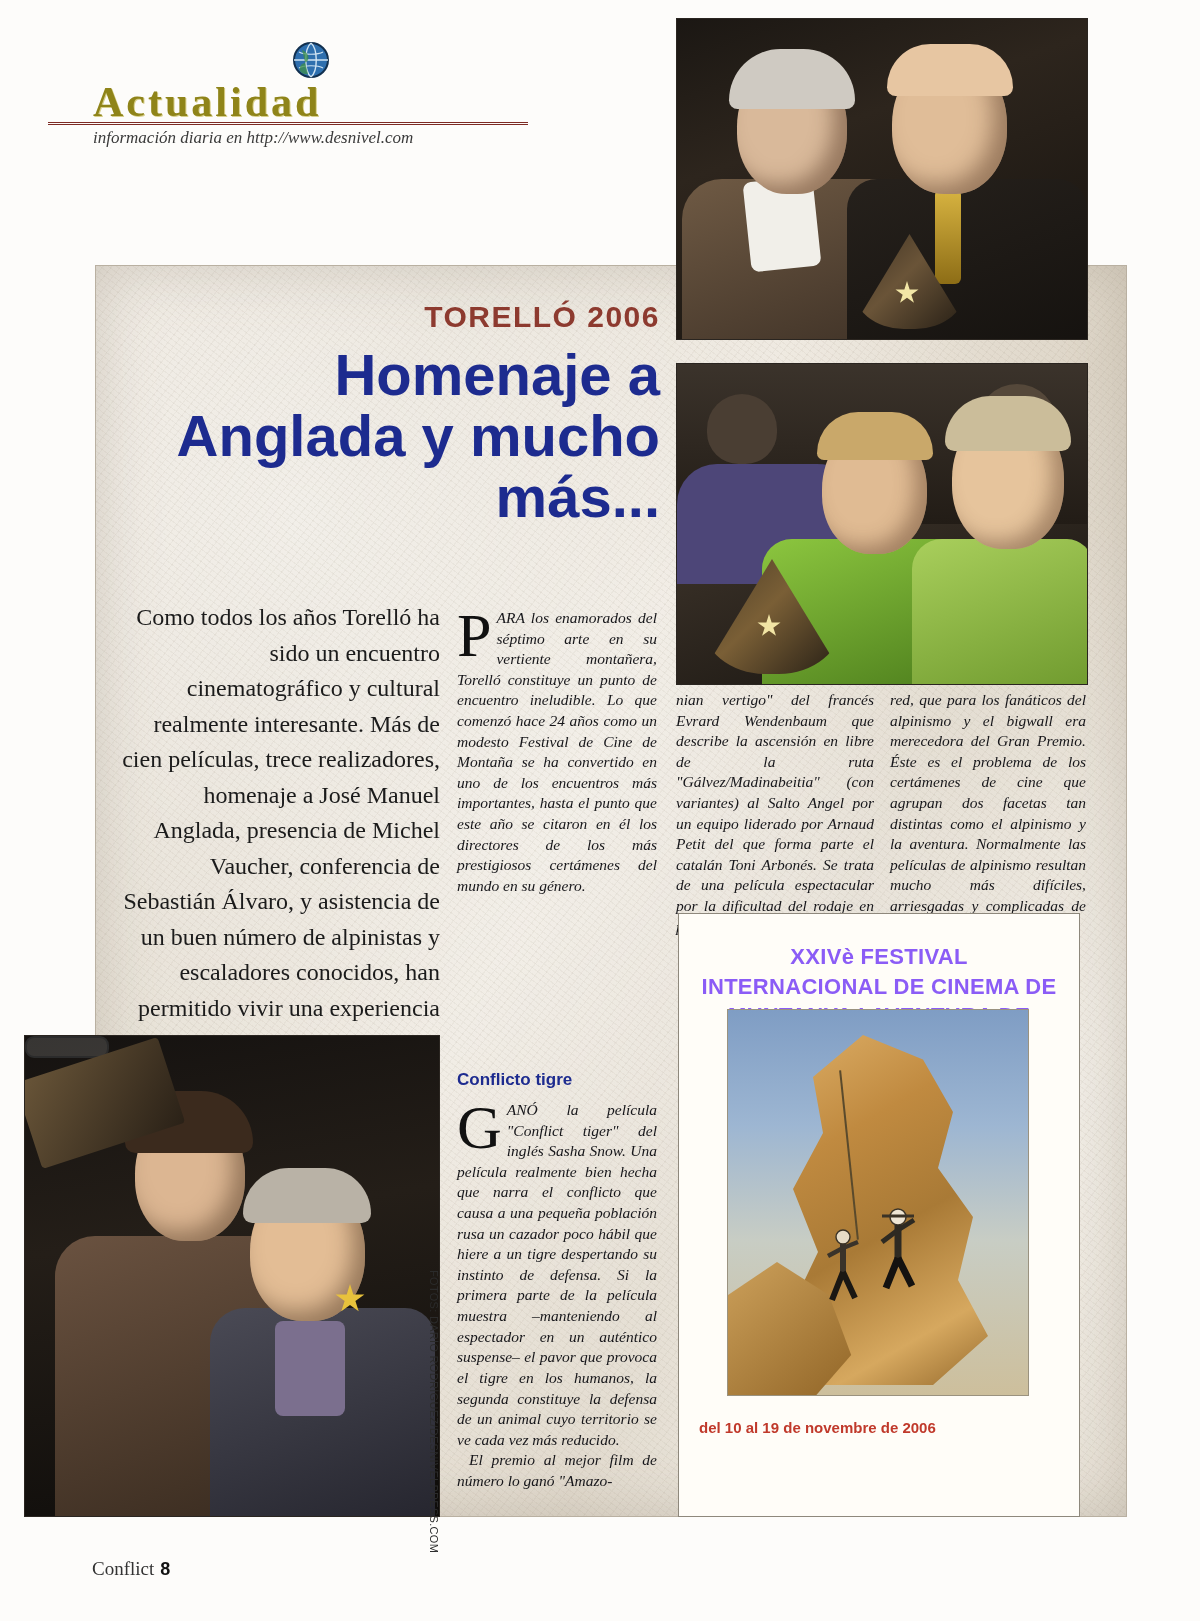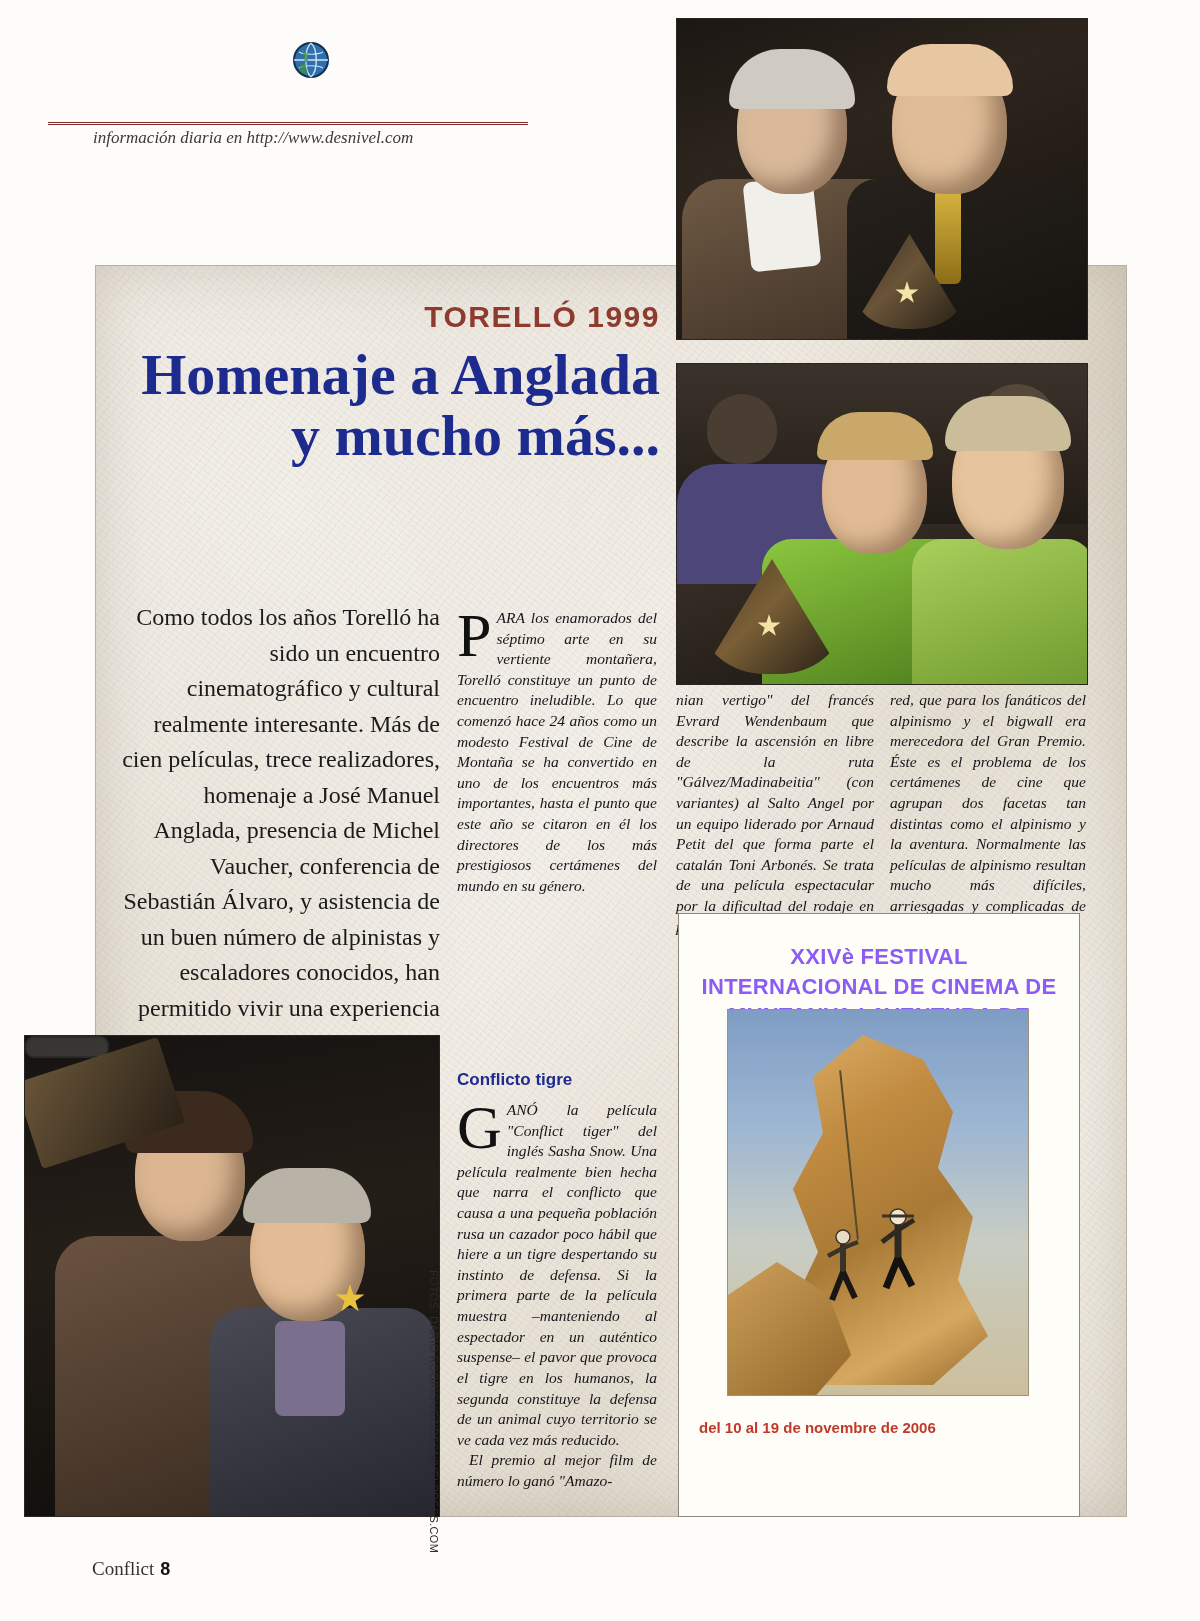--- a/index.html
+++ b/index.html
@@ -166,21 +166,21 @@
     font-weight: bold;
     font-size: 30px;
     letter-spacing: 1.5px;
     color: #8d3a2f;
   }
   .headline {
     position: absolute;
     left: 120px; top: 345px;
     width: 540px;
     text-align: right;
-    font-family: Liberation Serif, serif;
+    font-family: Liberation Sans, sans-serif;
     font-weight: bold;
     font-size: 58px;
     line-height: 1.05;
     color: #1d2b8f;
   }
 
   
   .lead {
     position: absolute;
     left: 120px; top: 600px;
@@ -318,20 +318,21 @@
 
   <div class="paper-panel"></div>
 
   <div class="masthead">
     <svg class="globe-icon" viewBox="0 0 40 40">
       <circle cx="20" cy="20" r="17" fill="#2e6fae" stroke="#12304f" stroke-width="2"></circle>
       <path d="M3 20h34M20 3c7 6 7 28 0 34M20 3c-7 6-7 28 0 34" fill="none" stroke="#cfe3f2" stroke-width="1.4"></path>
       <path d="M8 12c5 3 19 3 24 0M8 28c5-3 19-3 24 0" fill="none" stroke="#cfe3f2" stroke-width="1.2"></path>
       <path d="M11 10c4 1 8 6 6 10s-6 2-8 7 4 8 8 7" fill="#3f8f4a" opacity=".75"></path>
     </svg>
+    <div class="masthead-title">Actualidad</div>
     <div class="masthead-rule"></div>
     <div class="masthead-sub">información diaria en http://www.desnivel.com</div>
   </div>
 
   <div class="photo photo-top">
     <div class="fig p1-body-a"></div>
     <div class="fig p1-body-b"></div>
     <div class="fig p1-shirt"></div>
     <div class="fig p1-tie"></div>
     <div class="fig p1-head-a"></div>
@@ -350,21 +351,21 @@
     <div class="fig p2-body-a"></div>
     <div class="fig p2-body-b"></div>
     <div class="fig p2-head-a"></div>
     <div class="fig p2-hair-a"></div>
     <div class="fig p2-head-b"></div>
     <div class="fig p2-hair-b"></div>
     <div class="fig p2-award"></div>
     <div class="fig p2-star"></div>
   </div>
 
-  <div class="kicker">TORELLÓ 1999</div>
+  <div class="kicker">TORELLÓ 2006</div>
   <div class="headline">Homenaje a Anglada y mucho más...</div>
 
   <div class="lead">Como todos los años Torelló ha sido un encuentro cinematográfico y cultural realmente interesante. Más de cien películas, trece realizadores, homenaje a José Manuel Anglada, presencia de Michel Vaucher, conferencia de Sebastián Álvaro, y asistencia de un buen número de alpinistas y escaladores conocidos, han permitido vivir una experiencia apasionante a los seis mil espectadores que estos días pasaron por este Festival de Cine de Montaña</div>
 
   <div class="col col-1">
     <p class="first"><span class="dropcap">P</span><span>ARA los enamorados del séptimo arte en su vertiente montañera, Torelló constituye un punto de encuentro ineludible. Lo que comenzó hace 24 años como un modesto Festival de Cine de Montaña se ha convertido en uno de los encuentros más importantes, hasta el punto que este año se citaron en él los directores de los más prestigiosos certámenes del mundo en su género.</span></p>
   </div>
 
   <div class="subhead">Conflicto tigre</div>
   <div class="col col-1b">

